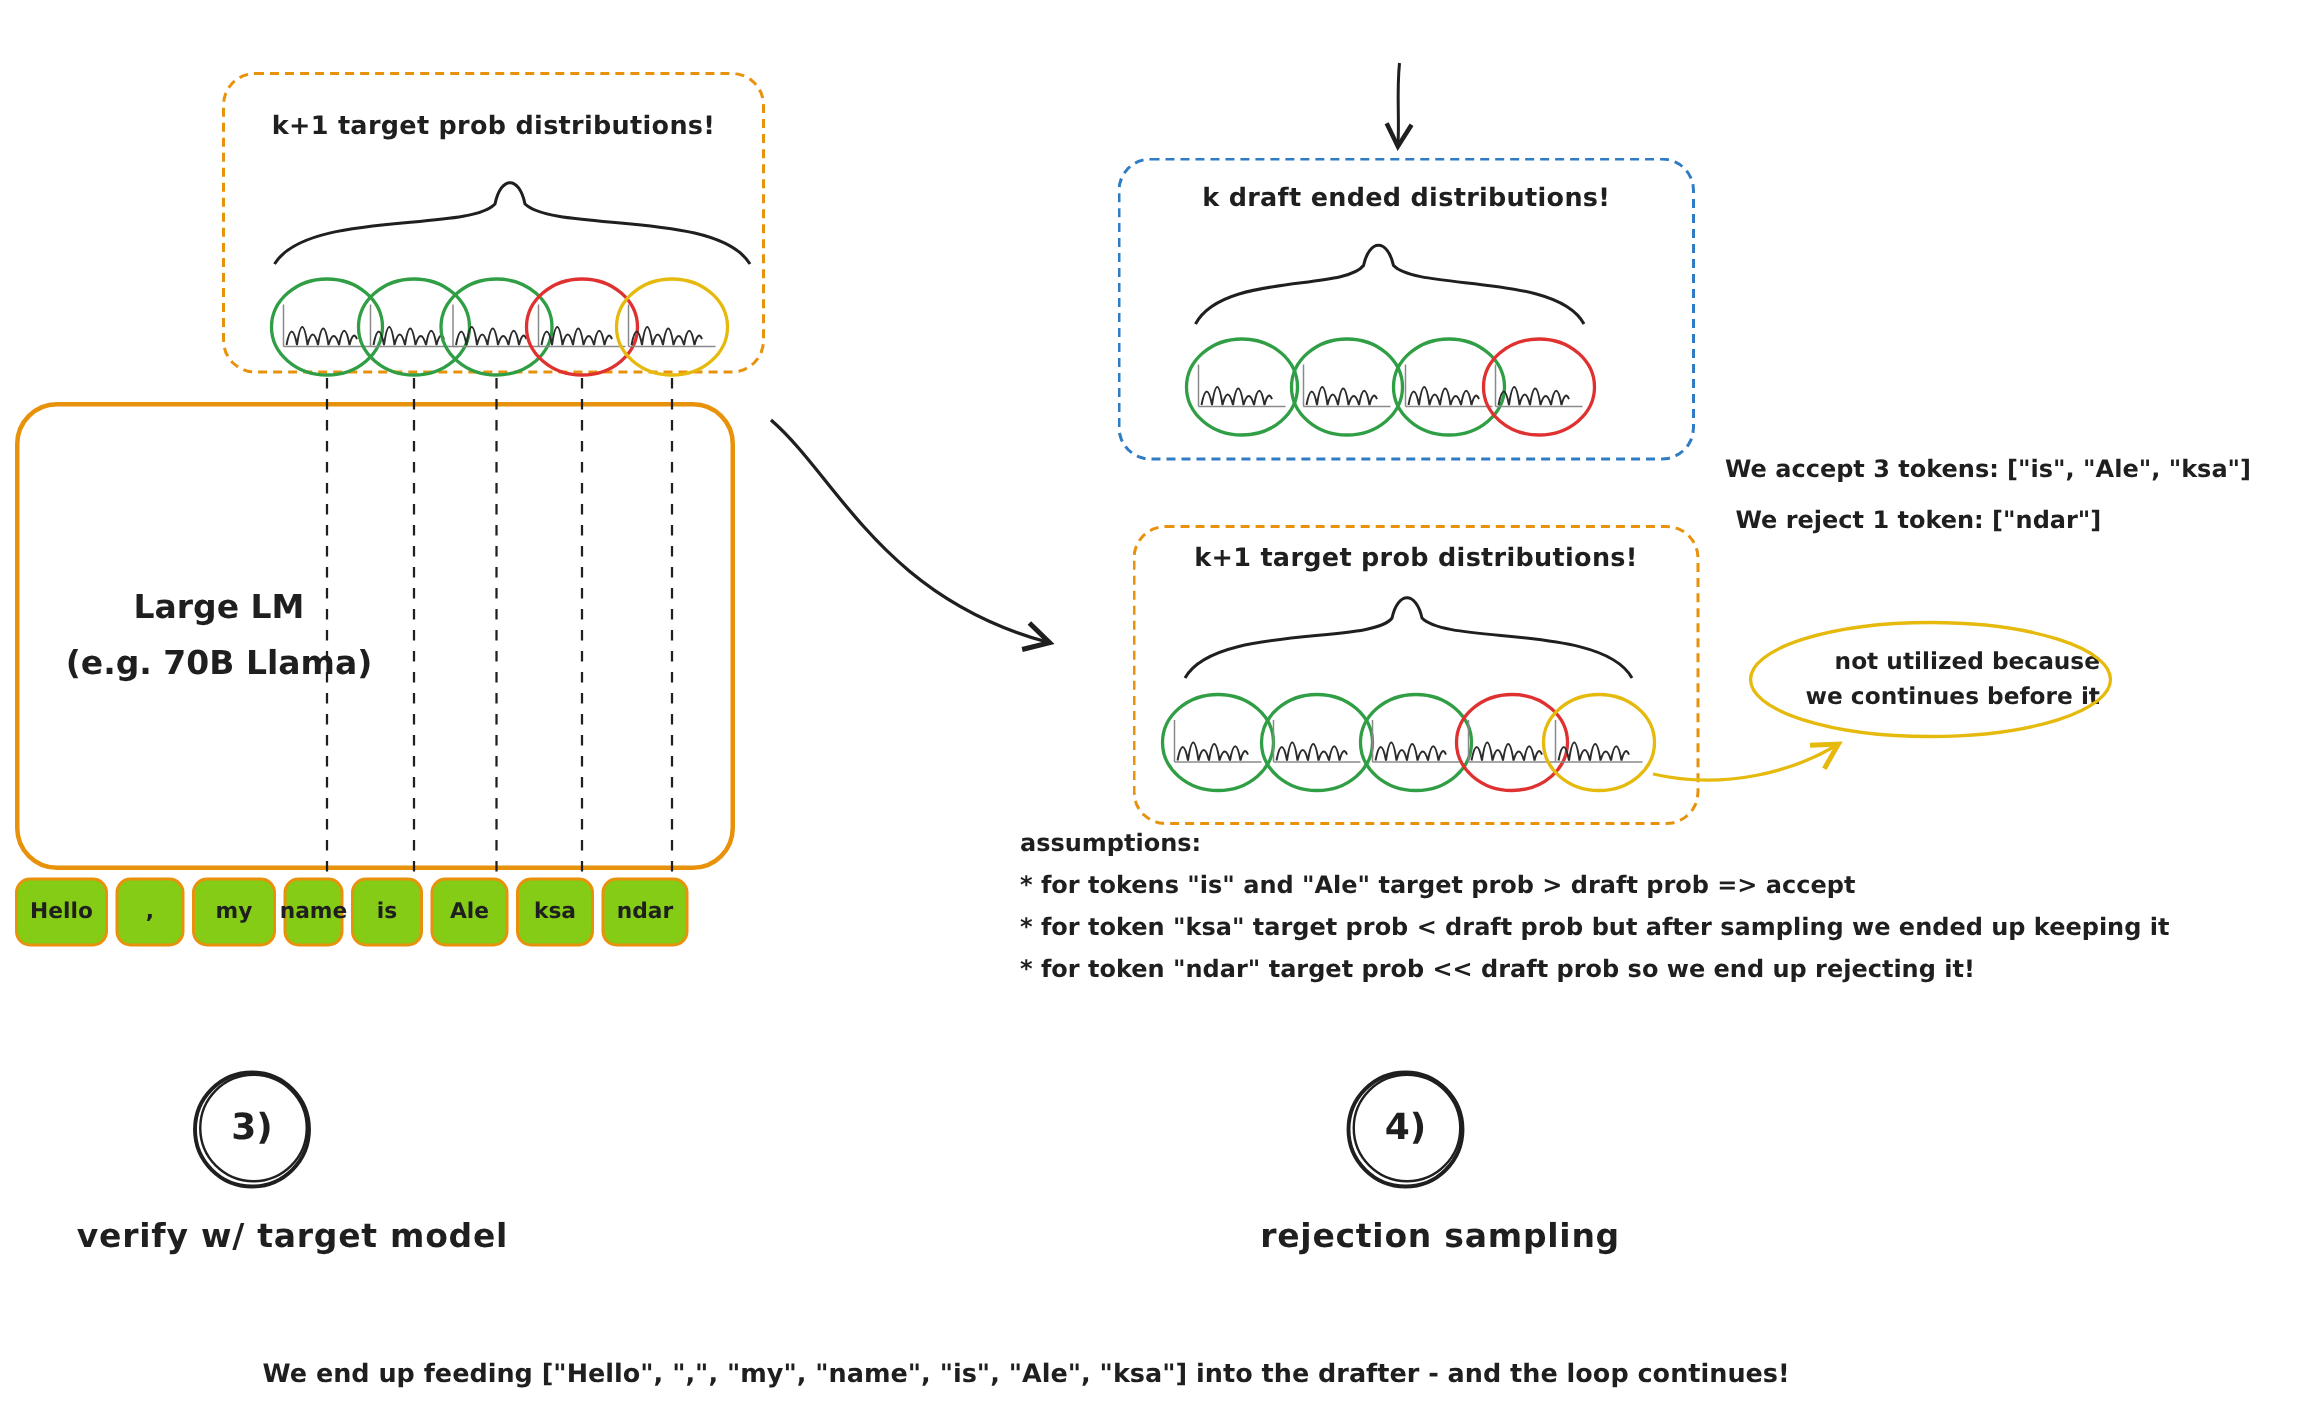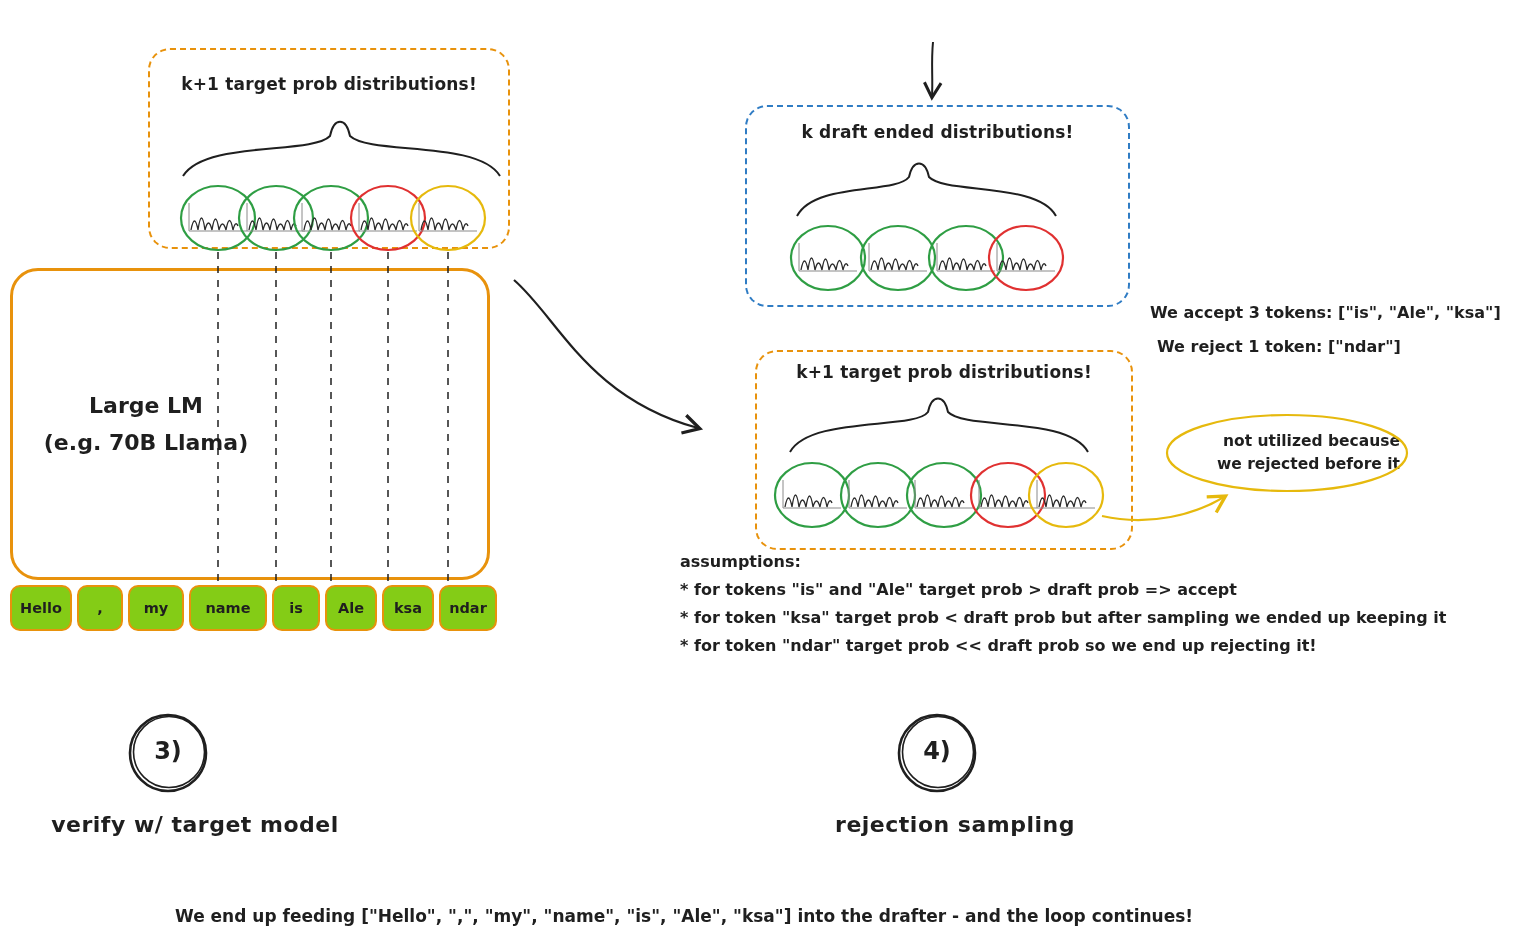--- a/index.html
+++ b/index.html
@@ -142,21 +142,21 @@
   <div class="token-row">
     <div class="token" style="width:62px">
         <span>Hello</span>
       </div>
     <div class="token" style="width:46px">
         <span>,</span>
       </div>
     <div class="token" style="width:56px">
         <span>my</span>
       </div>
-    <div class="token" style="width:78px">
+    <div class="token" style="width:40px">
         <span>name</span>
       </div>
     <div class="token" style="width:48px">
         <span>is</span>
       </div>
     <div class="token" style="width:52px">
         <span>Ale</span>
       </div>
     <div class="token" style="width:52px">
         <span>ksa</span>
@@ -173,35 +173,35 @@
 
   <div class="dashed-box" style="left:755px; top:350px; width:378px; height:200px;">
     <div class="box-label" style="padding-top:10px;">k+1 target prob distributions!</div>
   </div>
 
   <div class="abs small-note" style="left:1150px; top:303px;">We accept 3 tokens: ["is", "Ale", "ksa"]</div>
   <div class="abs small-note" style="left:1157px; top:337px;">We reject 1 token: ["ndar"]</div>
 
   <div class="callout-text">
     <div>not utilized because</div>
-    <div>we rejected before it</div>
+    <div>we continues before it</div>
   </div>
 
   <div class="assumptions">
     <div>assumptions:</div>
     <div>* for tokens "is" and "Ale" target prob &gt; draft prob =&gt; accept</div>
     <div>* for token "ksa" target prob &lt; draft prob but after sampling we ended up keeping it</div>
     <div>* for token "ndar" target prob &lt;&lt; draft prob so we end up rejecting it!</div>
   </div>
 
   <div class="step-number" style="left:143px; top:737px; width:50px;">3)</div>
   <div class="step-label" style="left:30px; top:812px; width:330px;">verify w/ target model</div>
 
   <div class="step-number" style="left:912px; top:737px; width:50px;">4)</div>
-  <div class="step-label" style="left:830px; top:812px; width:250px;">rejection sampling</div>
+  <div class="step-label" style="left:830px; top:812px; width:250px;text-align:right;">rejection sampling</div>
 
   <div class="footer-text">We end up feeding ["Hello", ",", "my", "name", "is", "Ale", "ksa"] into the drafter - and the loop continues!</div>
 
   <svg class="strokes" width="1534" height="945" viewBox="0 0 1534 945">
     <defs>
       <g id="wave">
         <path d="M-29,-15 L-29,13 M-29,13 L29,13" stroke="#8a8a8a" stroke-width="1" fill="none"></path>
         <path d="M-27,12 q3.5,-18 7,0 q3.5,-24 7,0 q3.5,-14 7,0 q3.5,-22 7,0 q3.5,-12 7,0 q3.5,-19 7,0 q2.5,-10 5,-4" fill="none" stroke="#2b2b2b" stroke-width="1.3"></path>
       </g>
       <marker id="ah-black" viewBox="0 0 12 12" refX="9" refY="6" markerWidth="10" markerHeight="10" orient="auto-start-reverse">

